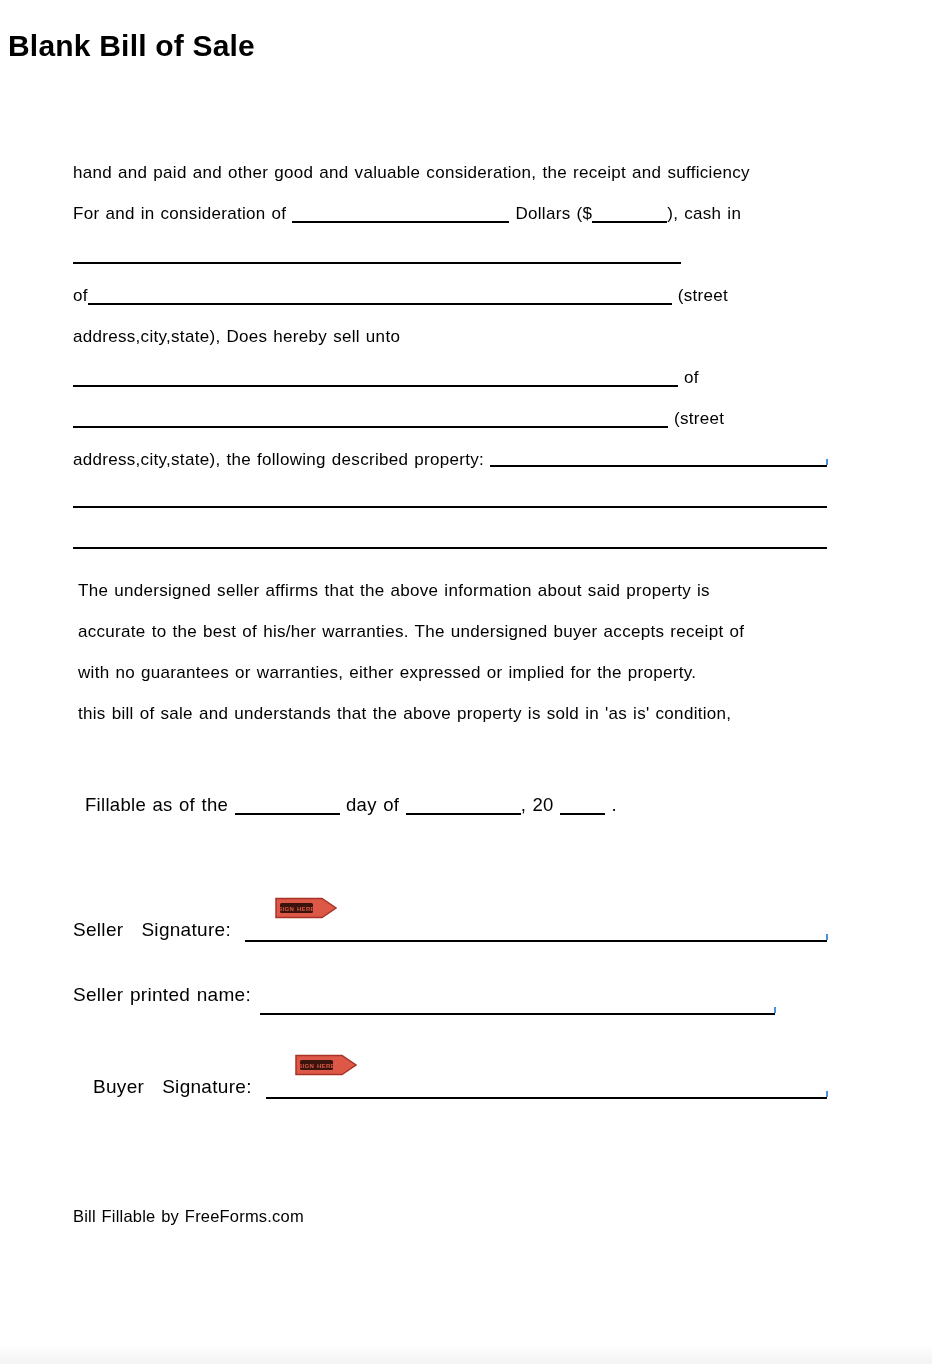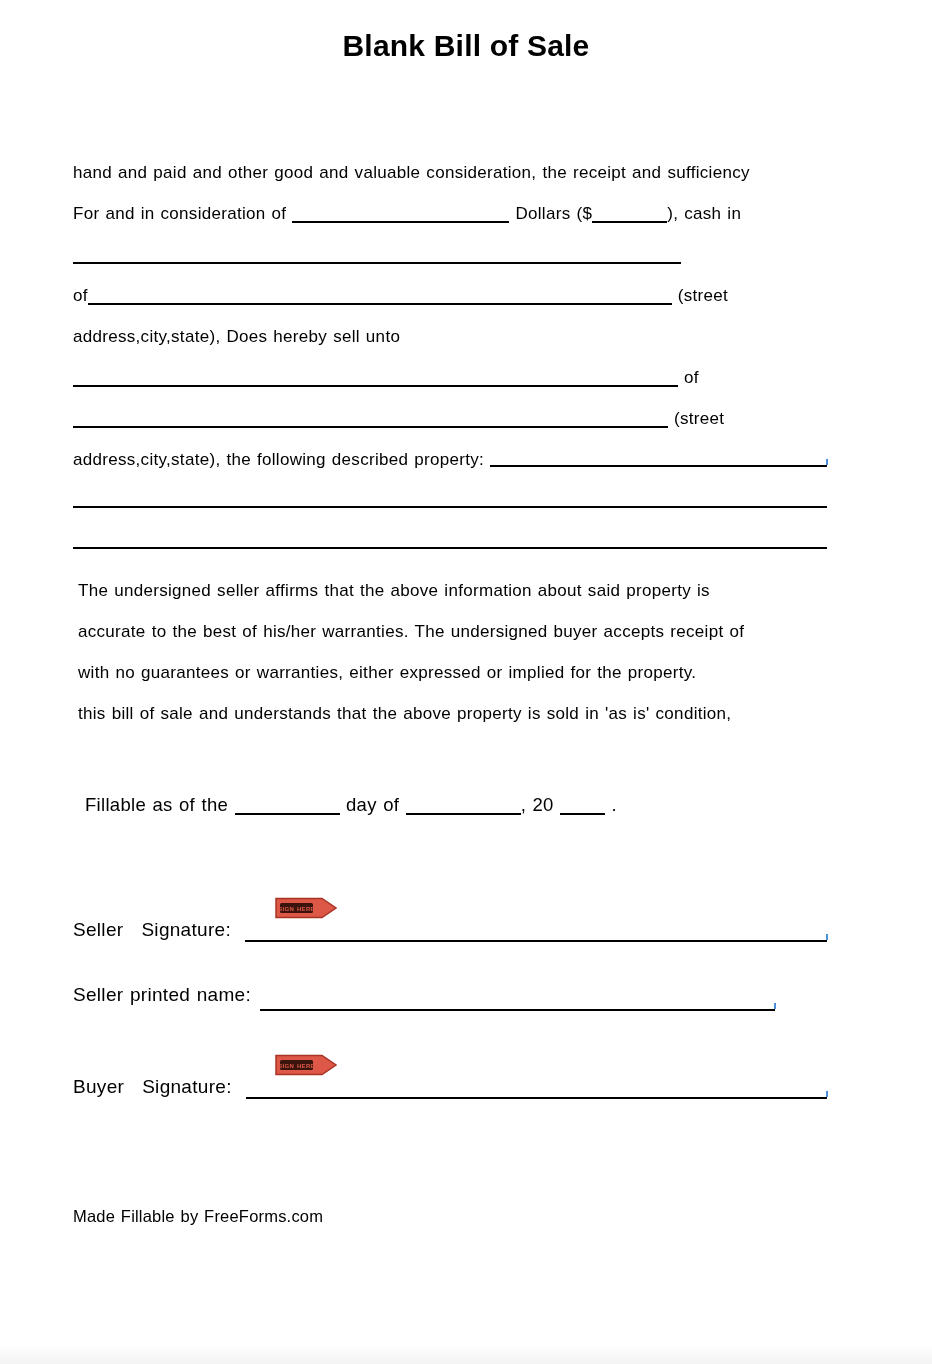--- a/index.html
+++ b/index.html
@@ -10,22 +10,22 @@
     background:#ffffff;
     font-family:"Liberation Sans", sans-serif;
     color:#000;
     overflow:hidden;
   }
   .title {
     padding-top:28px;
     font-size:30px;
     font-weight:bold;
     line-height:36px;
-    text-align:center;
     letter-spacing:0.2px;
+    margin-left:8px;
   }
   .content {
     padding-left:73px;
     padding-right:105px; 
     font-size:17px;
     letter-spacing:0.3px;
     word-spacing:1px;
   }
   .para { margin-top:88px; }
   .row { line-height:41px; height:41px; white-space:nowrap; }
@@ -60,26 +60,26 @@
     font-size:18.5px;
     white-space:nowrap;
   }
   .sig-row {
     position:relative;
     display:flex; align-items:flex-start;
     height:41px;
     font-size:19px;
   }
   .sig-row.seller { margin-top:84px; }
-  .sig-row.buyer  { margin-top:51px; }
+  .sig-row.buyer  { margin-top:51px;margin-left:20px; }
   .sig-label { line-height:41px; white-space:nowrap; }
   .sig-word2 { margin-left:18px; }
   .sigline { flex:1; height:33px; border-bottom:2px solid #000; margin-left:14px; position:relative; }
   .print-row {
-    display:flex; align-items:center;
+    display:flex; align-items:flex-end;
     height:41px;
     font-size:19px;
     margin-top:24px;
   }
   .printline { width:515px; height:33px; border-bottom:2px solid #000; margin-left:9px; position:relative; }
   .sign-tag { position:absolute; left:202px; top:-12px; width:62px; height:22px; }
   .footer { margin-top:99px; font-size:16.5px; line-height:20px; letter-spacing:0.2px; }
   .page-bottom-edge {
     position:absolute; left:0; bottom:0;
     width:100%; height:20px;
@@ -150,18 +150,18 @@
       <svg class="sign-tag" viewBox="0 0 62 22" xmlns="http://www.w3.org/2000/svg">
         <polygon points="1,1.5 47,1.5 61,11 47,20.5 1,20.5" fill="#dd5847" stroke="#a83325" stroke-width="1.5"></polygon>
         <rect x="5" y="6" width="33" height="10" rx="1.5" fill="#3b150d"></rect>
         <text x="21.5" y="13.6" font-size="6" font-weight="bold" fill="#dd5847" text-anchor="middle" font-family="Liberation Sans, sans-serif">SIGN HERE</text>
       </svg>
       <span class="sig-label"><span>Buyer</span><span class="sig-word2">Signature:</span></span>
       <span class="sigline fld"></span>
     </div>
 
 
-    <div class="footer">Made Fillable by FreeForms.com</div>
+    <div class="footer">Bill Fillable by FreeForms.com</div>
 
   </div>
 
   <div class="page-bottom-edge"></div>
 </div>
 
 </body></html>

